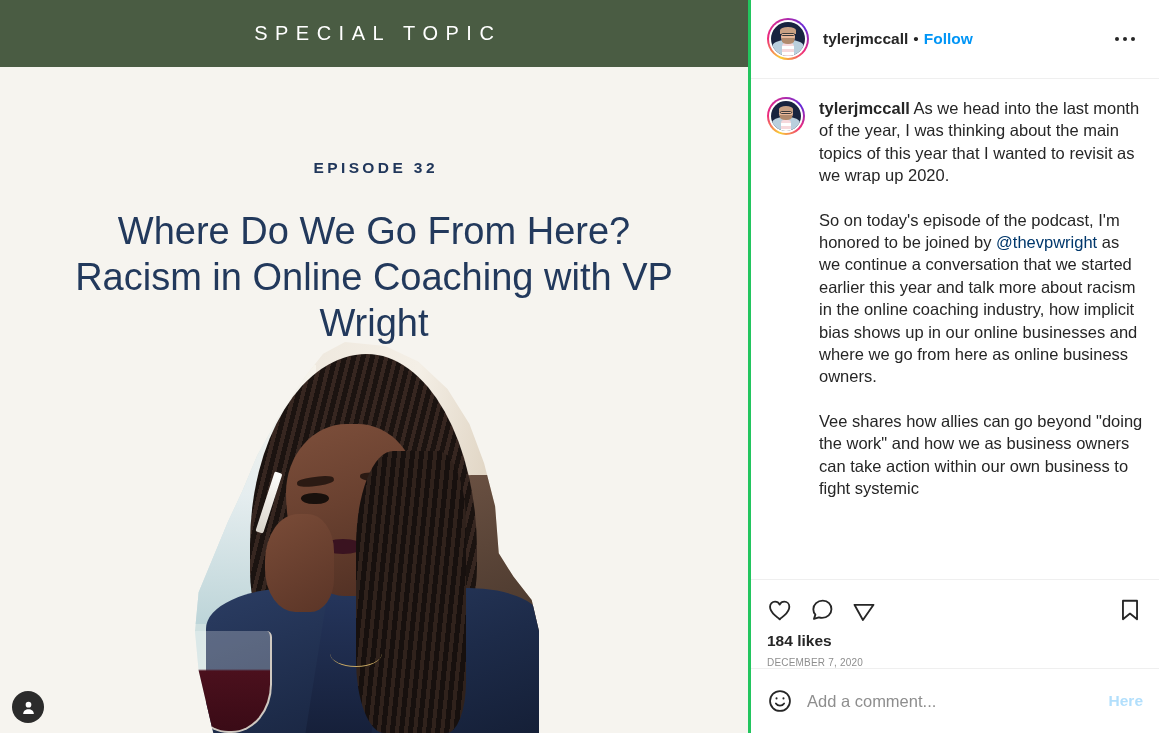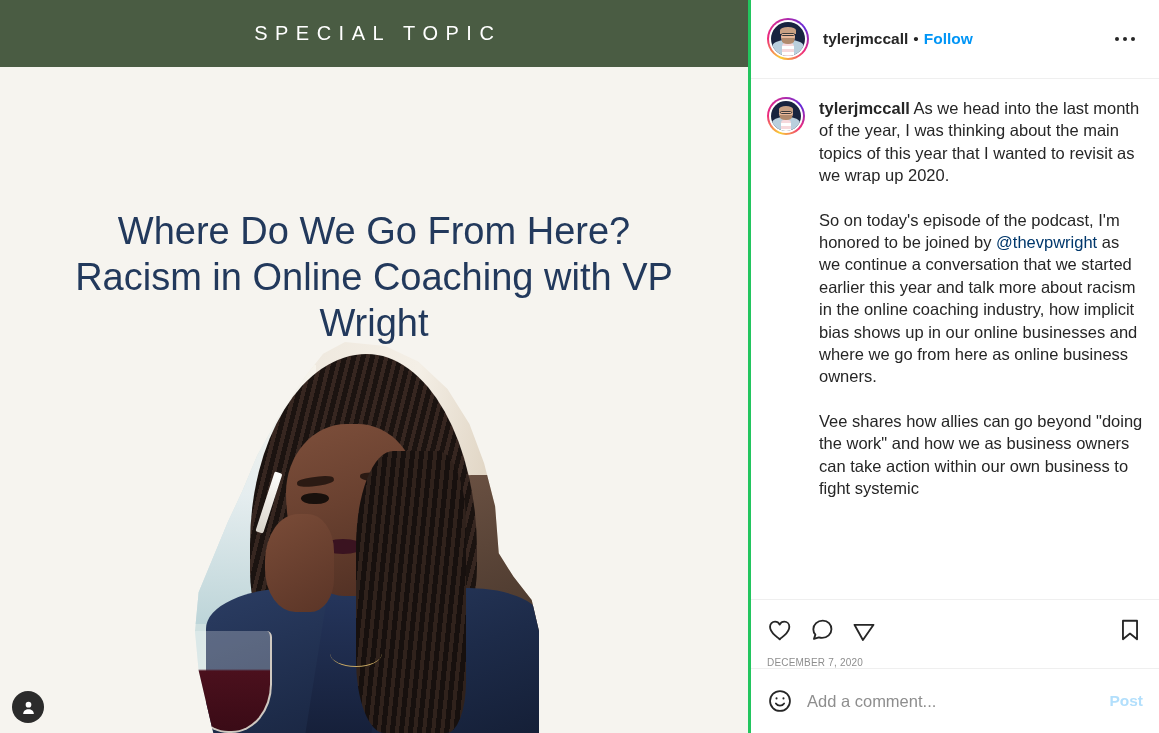--- a/index.html
+++ b/index.html
@@ -310,20 +310,21 @@
 <body>
 
 <div id="app">
 
   <div id="media">
 
     <div id="banner">
       <span id="banner-text">SPECIAL TOPIC</span>
     </div>
 
+    <div id="episode">EPISODE 32</div>
 
     <div id="title">Where Do We Go From Here? Racism in Online Coaching with VP Wright</div>
 
     <div id="photo-wrap">
       <div id="photo-shape">
         <div class="bk-wall"></div>
         <div class="bk-window"></div>
         <div class="bk-chair"></div>
         <div class="hair"></div>
         <div class="blazer"></div>
@@ -418,30 +419,31 @@
             <path d="M3.2 7.2h17.6L11 21.2z" stroke-linejoin="round"></path>
           </svg>
         </span>
         <span class="spacer"></span>
         <span class="icon-btn">
           <svg width="26" height="26" viewBox="0 0 24 24" fill="none" stroke="#262626" stroke-width="1.7">
             <path d="M5.5 3.5h13v17l-6.5-5.2-6.5 5.2z" stroke-linejoin="round"></path>
           </svg>
         </span>
       </div>
+      <div id="likes">184 likes</div>
       <div id="date">DECEMBER 7, 2020</div>
     </div>
 
     <div id="comment-bar">
       <span id="emoji-btn">
         <svg width="26" height="26" viewBox="0 0 24 24" fill="none" stroke="#262626" stroke-width="1.6">
           <circle cx="12" cy="12" r="9.2"></circle>
           <path d="M8.2 14.2c.9 1.3 2.2 2 3.8 2s2.9-.7 3.8-2" stroke-linecap="round"></path>
           <circle cx="8.8" cy="9.6" r=".95" fill="#262626" stroke="none"></circle>
           <circle cx="15.2" cy="9.6" r=".95" fill="#262626" stroke="none"></circle>
         </svg>
       </span>
       <input id="comment-input" type="text" placeholder="Add a comment..." style="">
-      <span id="post-btn">Post</span>
+      <span id="post-btn">Here</span>
     </div>
 
   </div>
 </div>
 
 </body></html>

